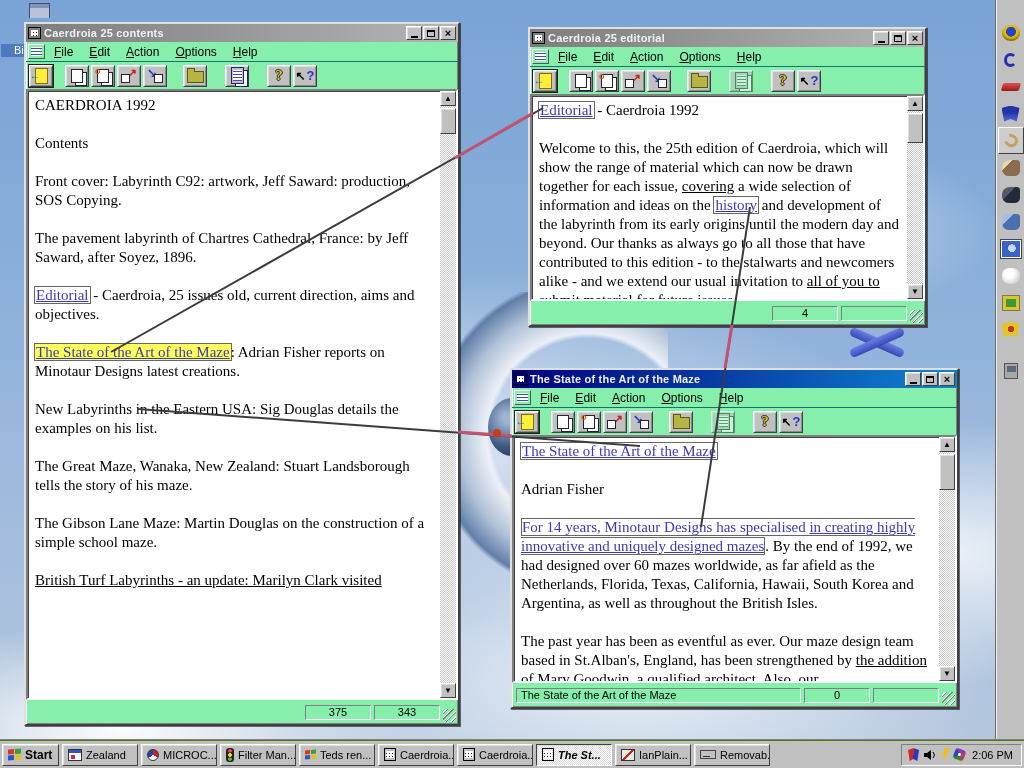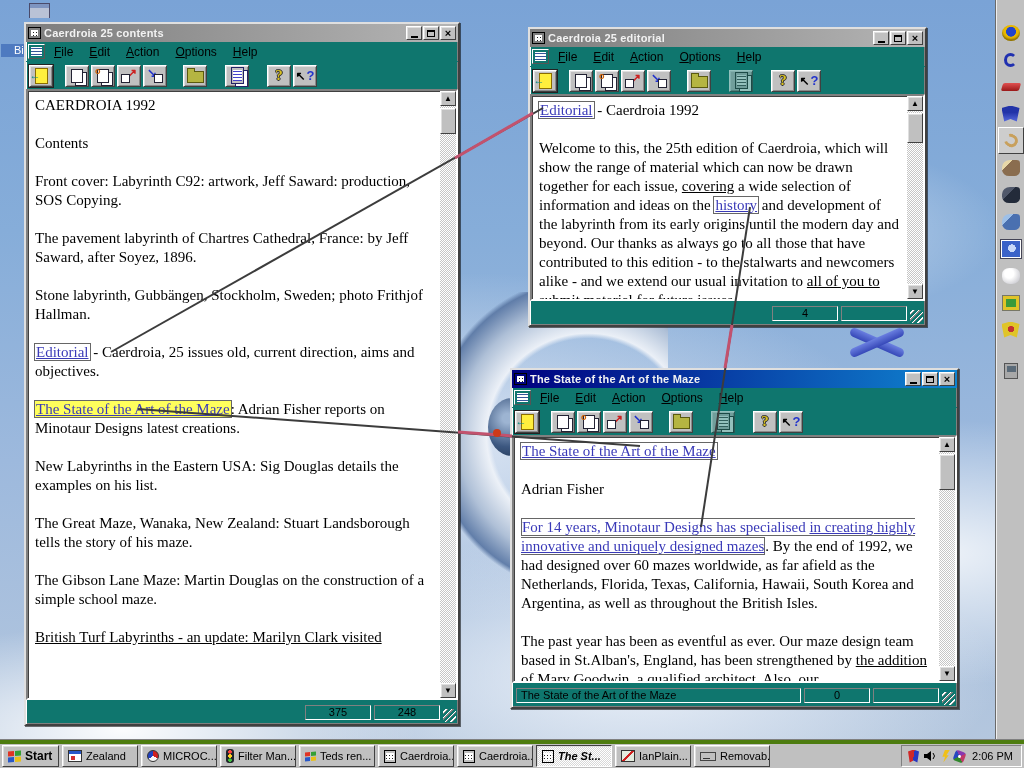--- a/index.html
+++ b/index.html
@@ -23,21 +23,21 @@
     background:linear-gradient(180deg,#6a7fe0,#3648b8);}
   .blue-x .x1{transform:rotate(24deg);} .blue-x .x2{transform:rotate(-24deg);}
   .sparkle{position:absolute;left:447px;top:104px;width:12px;height:30px;
     background:repeating-linear-gradient(48deg,#45d8d0 0 2px,transparent 2px 6px);opacity:.9;}
   .desk-frag{position:absolute;left:29px;top:3px;width:19px;height:14px;background:#b9c2d6;
     border:1px solid #4a4a6a;border-bottom:none;}
   .desk-frag i{display:block;height:4px;background:#7e94c0;}
   .desk-label{position:absolute;left:1px;top:44px;background:#4e7ac0;color:#fff;font-size:11px;
     padding:0 3px 1px 13px;}
   
-  .window{position:absolute;background:#0f766e;border:2px solid;
+  .window{position:absolute;background:#86efac;border:2px solid;
     border-color:#dfdfdf #404040 #404040 #dfdfdf;
     box-shadow:inset 1px 1px 0 #fff, inset -1px -1px 0 #808080, 1px 1px 0 rgba(0,0,0,.55);
     display:flex;flex-direction:column;}
   .tbar{height:18px;flex:none;display:flex;align-items:center;padding:0 2px;gap:3px;}
   .tbar.inactive{background:linear-gradient(90deg,#7d7d7d,#b5b5b5);}
   .tbar.active{background:linear-gradient(90deg,#00007f,#1084d0);}
   .ttext{color:#f2f2f2;font-weight:bold;font-size:11px;letter-spacing:.2px;flex:1;
     white-space:nowrap;overflow:hidden;}
   .sysicon{width:13px;height:12px;background:#fff;border:1px solid #000;flex:none;
     background-image:radial-gradient(#222 26%,transparent 28%);background-size:3px 3px;
@@ -134,21 +134,21 @@
     background-image:radial-gradient(circle at 55% 45%,#c8d8f8 0 28%,transparent 30%);}
   .ig.jug{background:radial-gradient(circle at 40% 35%,#fff 30%,#b8b8c0);border-radius:40% 40% 45% 45%;}
   .ig.handheld{background:#e0c428;border:1px solid #776;box-sizing:border-box;
     background-image:linear-gradient(#3a9a3a 0 0);background-size:10px 8px;background-position:3px 3px;background-repeat:no-repeat;}
   .ig.badge{clip-path:polygon(50% 0,100% 15%,85% 100%,50% 85%,15% 100%,0 15%);
     background:radial-gradient(circle at 50% 45%,#c23232 0 24%,#e0c428 26%);}
   .ig.organizer{width:14px;background:#a8a8a8;border:1px solid #555;box-sizing:border-box;
     background-image:linear-gradient(#5a6a78 0 0);background-size:9px 6px;background-position:2px 2px;background-repeat:no-repeat;}
   
   #taskbar{position:absolute;left:0;bottom:0;width:1024px;height:28px;background:#c0c0c0;
-    border-top:4px solid #4d7c0f;box-shadow:0 -1px 0 #808080;z-index:100;
+    border-top:1px solid #4d7c0f;box-shadow:0 -1px 0 #808080;z-index:100;
     display:flex;align-items:center;gap:3px;padding:0 2px;box-sizing:border-box;}
   .tkbtn{height:22px;background:#c0c0c0;border:1px solid;border-color:#fff #404040 #404040 #fff;
     box-shadow:inset 1px 1px 0 #dfdfdf;display:flex;align-items:center;gap:4px;
     padding:0 5px;font-size:11px;box-sizing:border-box;flex:none;white-space:nowrap;overflow:hidden;}
   .tkbtn.start{font-weight:bold;font-size:12px;width:57px;}
   .tkbtn.task{width:76px;}
   .tkbtn.active{border-color:#404040 #fff #fff #404040;font-weight:bold;
     background-image:linear-gradient(45deg,#fff 25%,transparent 25%,transparent 75%,#fff 75%),
       linear-gradient(45deg,#fff 25%,transparent 25%,transparent 75%,#fff 75%);
     background-size:2px 2px;background-position:0 0,1px 1px;background-color:#d8d8d8;font-style:italic;}
@@ -263,38 +263,37 @@
         <span class="g-selarrow">↖</span>
         <span class="g-helpblue">?</span>
       </span>
   </div>
   <div class="cwrap">
     <div class="content">
       <p>CAERDROIA 1992</p>
       <p>Contents</p>
       <p>Front cover: Labyrinth C92: artwork, Jeff Saward: production, SOS Copying.</p>
       <p>The pavement labyrinth of Chartres Cathedral, France: by Jeff Saward, after Soyez, 1896.</p>
-      <p>Stone labyrinth, Gubbängen, Stockholm, Sweden; photo Frithjof Hallman.</p>
       <p><span class="hlink">Editorial</span><span> - Caerdroia, 25 issues old, current direction, aims and objectives.</span></p>
       <p><span class="hlink yellow">The State of the Art of the Maze</span><span>: Adrian Fisher reports on Minotaur Designs latest creations.</span></p>
       <p>New Labyrinths in the Eastern USA: Sig Douglas details the examples on his list.</p>
       <p>The Great Maze, Wanaka, New Zealand: Stuart Landsborough tells the story of his maze.</p>
       <p>The Gibson Lane Maze: Martin Douglas on the construction of a simple school maze.</p>
       <p><span class="u">British Turf Labyrinths - an update: Marilyn Clark visited</span></p>
     </div>
     <div class="vscroll">
       <span class="sarrow up">▲</span>
       <span class="sthumb" style="top:17px;height:26px;"></span>
       <span class="sarrow down">▼</span>
     </div>
   </div>
   <div class="sbar">
     <span class="spacer"></span>
     <span class="sbox">375</span>
-    <span class="sbox">248</span>
+    <span class="sbox">343</span>
     <span class="grip"></span>
   </div>
 </div>
 
 <div class="window" style="left:528px;top:27px;width:395px;height:296px;z-index:11;justify-content:flex-end;">
   <div class="tbar inactive">
     <span class="sysicon"></span>
     <span class="ttext">Caerdroia 25 editorial</span>
     <span class="tbtns">
       <span class="tbtn">

